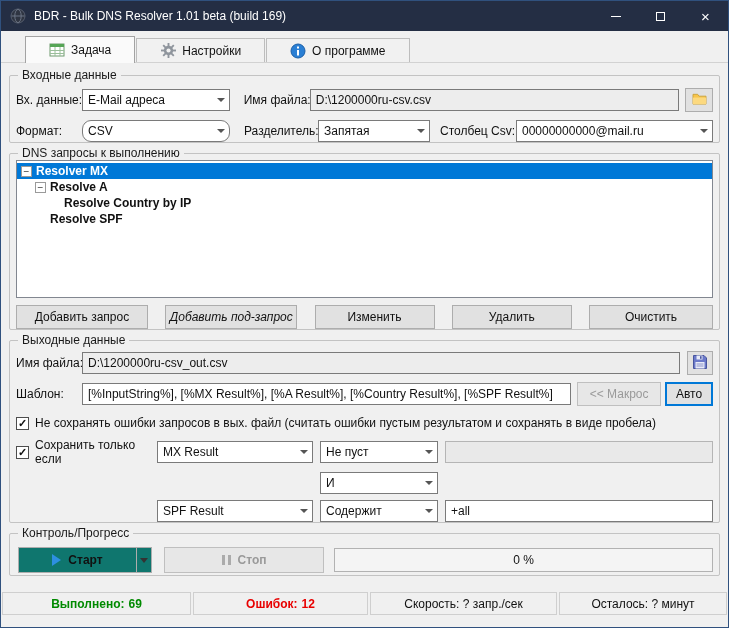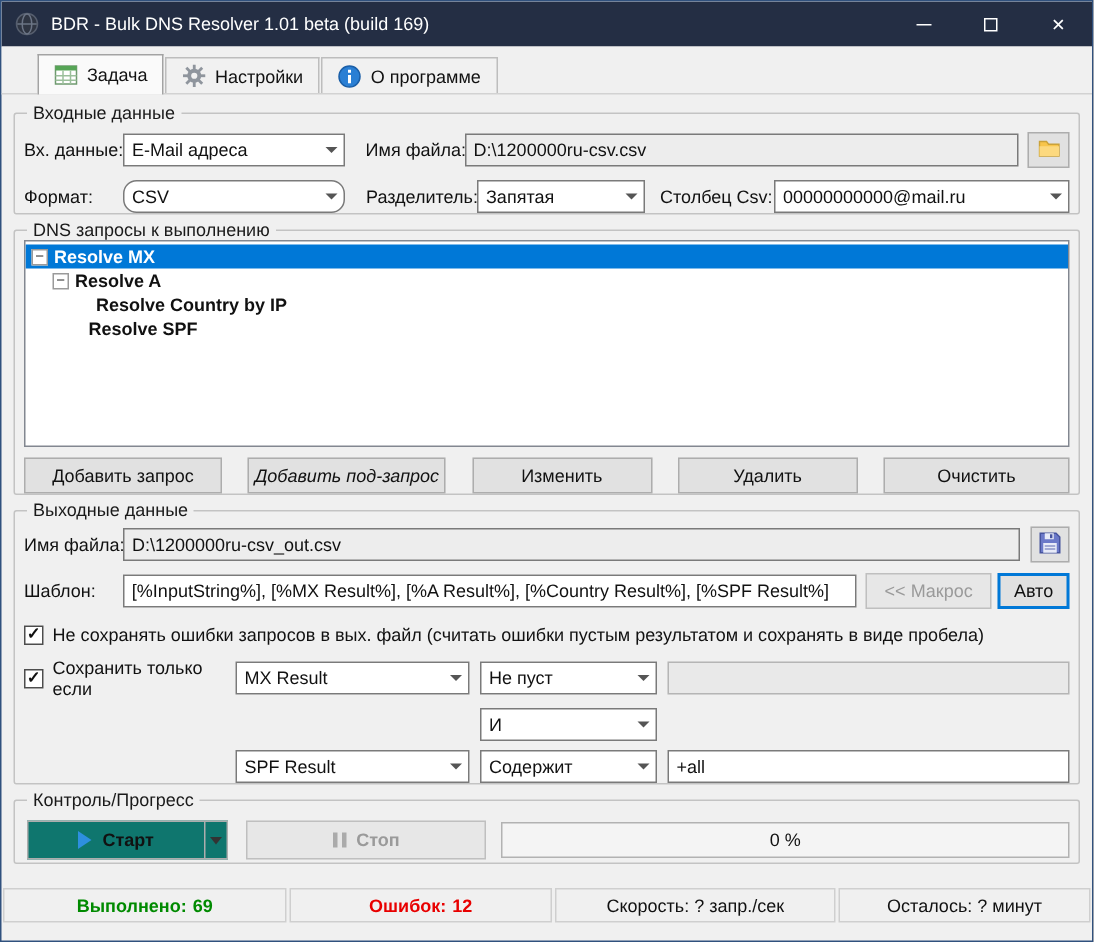--- a/index.html
+++ b/index.html
@@ -14,21 +14,21 @@
   .titlebar .app-icon { width:16px; height:16px; margin:0 8px 0 9px; flex:0 0 16px; }
   .title-text { flex:1; font-size:12px; white-space:nowrap; overflow:hidden; }
   .win-btn { width:45px; height:30px; display:flex; align-items:center; justify-content:center; cursor:default; }
   .min-glyph { width:10px; height:1px; background:#fff; display:block; }
   .max-glyph { width:9px; height:9px; border:1px solid #fff; display:block; }
   .close-glyph { font-size:15px; line-height:15px; color:#fff; }
 
   
   .tabstrip { flex:0 0 32px; display:flex; align-items:flex-end; padding:0 0 0 24px;
               border-bottom:1px solid #d2d2d2; background:#f0f0f0; }
-  .tab { display:flex; align-items:center; gap:6px; padding:0 10px; height:24px;
+  .tab { display:flex; align-items:center; gap:6px; padding:0 23px; height:24px;
          background:#f1f1f1; border:1px solid #bdbdbd; border-bottom:none; margin-right:1px; }
   .tab.active { height:27px; background:#fafafa; border-color:#a3a3a3; margin-bottom:-1px; }
   .tab .ticon { width:16px; height:16px; display:flex; align-items:center; justify-content:center; }
 
   
   .groupbox { position:relative; border:1px solid #c3c3c3; border-radius:2px;
               margin:0 8px; background:#f0f0f0; }
   .group-title { position:absolute; top:-8px; left:8px; background:#f0f0f0; padding:0 4px;
                  font-size:12px; color:#1a1a1a; }
   .group-body { padding:0 6px; height:100%; }
@@ -64,21 +64,21 @@
 
   
   .tree { background:#fff; border:1px solid #828790; height:138px; margin-top:6px; overflow:hidden; padding-top:2px; }
   .tree-row { height:16px; display:flex; align-items:center; font-weight:bold; font-size:12px; }
   .tree-row.sel { background:#0078d7; color:#fff; }
   .expander { width:11px; height:11px; border:1px solid #9a9a9a; background:#fff; color:#333;
               display:inline-flex; align-items:center; justify-content:center; font-size:10px;
               line-height:9px; margin-right:4px; font-weight:normal; flex:0 0 11px; }
   .tree-row.l0 { padding-left:4px; }
   .tree-row.l1 { padding-left:18px; }
-  .tree-row.l1n { padding-left:33px;margin-left:9px; }
+  .tree-row.l1n { padding-left:33px; }
   .tree-row.l2n { padding-left:47px; }
 
   
   .split-btn { width:134px; height:26px; border:1px solid #adadad; background:#0f766e; display:flex; }
   .split-main { flex:1; display:flex; align-items:center; justify-content:center; gap:7px; font-weight:bold; }
   .split-arrow { flex:0 0 15px; border-left:1px solid #adadad; display:flex; align-items:center; justify-content:center; }
   .split-arrow i { width:0; height:0; border-left:4px solid transparent; border-right:4px solid transparent; border-top:5px solid #333; }
   .play { width:0; height:0; border-left:9px solid #2e8fe0; border-top:6px solid transparent; border-bottom:6px solid transparent; }
   .pause { display:inline-flex; gap:3px; margin-right:7px; }
   .pause i { width:3px; height:10px; background:#ababab; display:block; }
@@ -207,21 +207,21 @@
       </div>
     </div>
   </div>
 
   <div class="groupbox" style="margin-top:10px; height:186px;">
     <div class="group-title">DNS запросы к выполнению</div>
     <div class="group-body">
       <div class="tree">
         <div class="tree-row l0 sel">
           <span class="expander">−</span>
-          <span>Resolve MX</span>
+          <span>Resolver MX</span>
         </div>
         <div class="tree-row l1">
           <span class="expander">−</span>
           <span>Resolve A</span>
         </div>
         <div class="tree-row l2n">
           <span>Resolve Country by IP</span>
         </div>
         <div class="tree-row l1n">
           <span>Resolve SPF</span>

